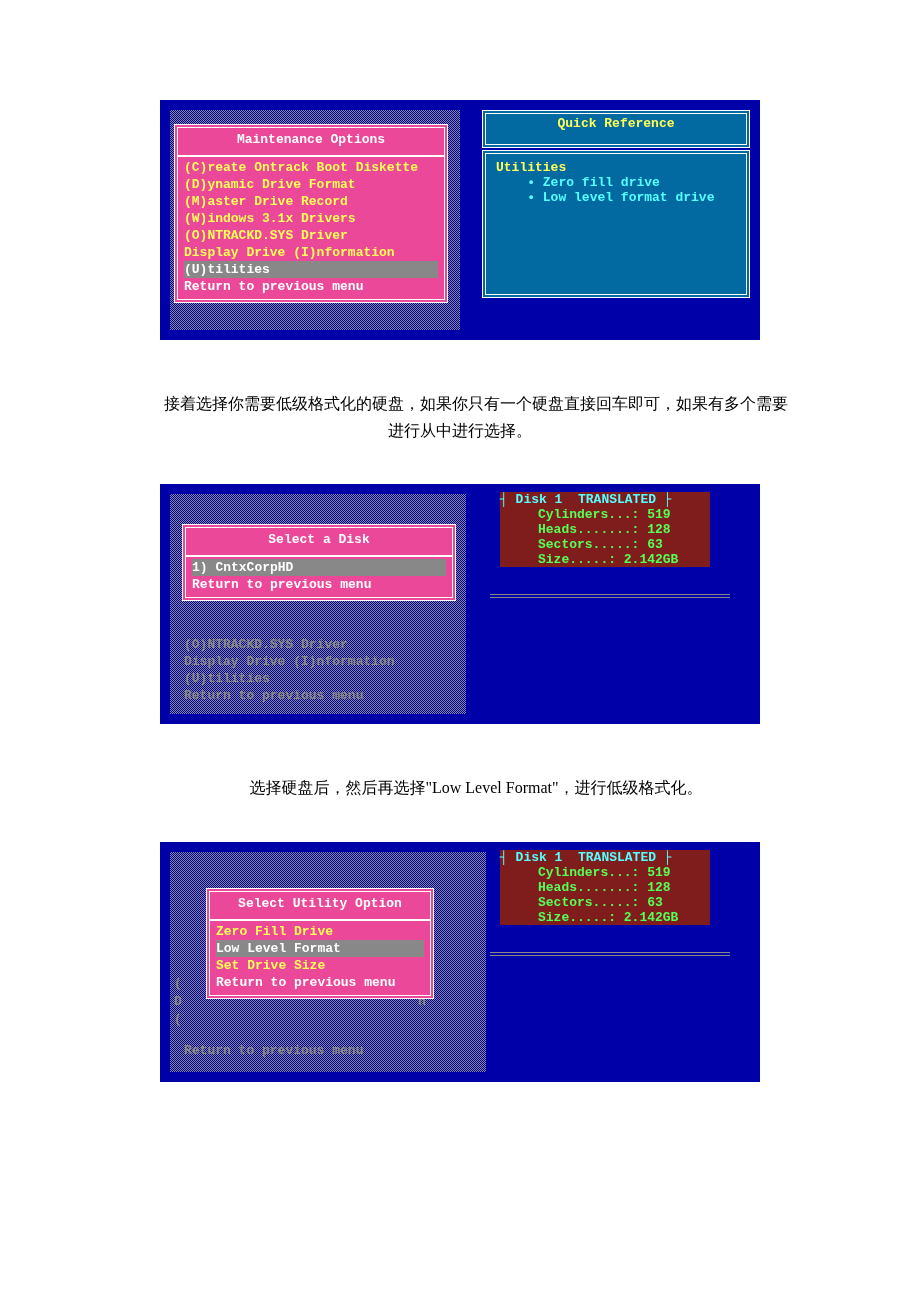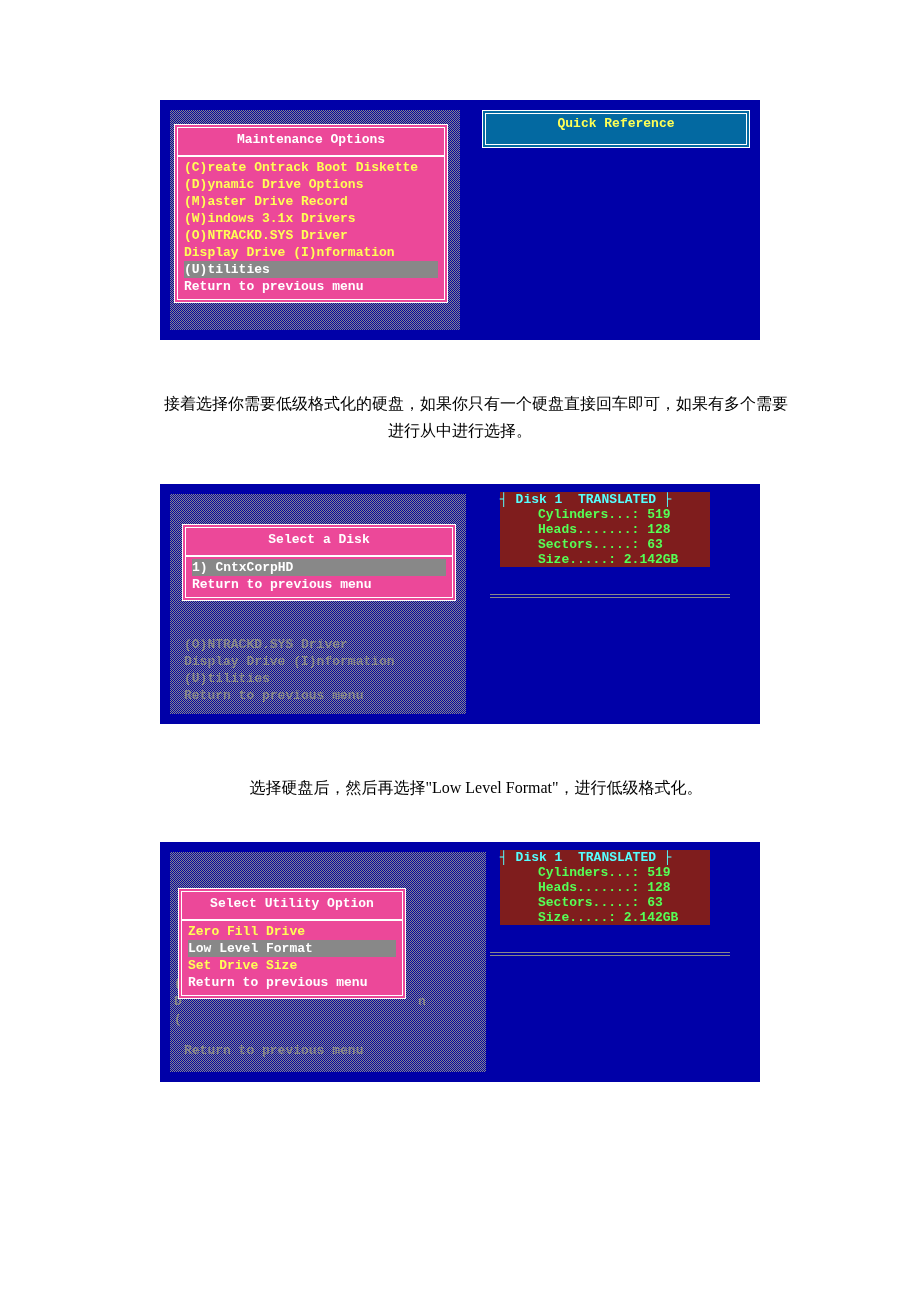--- a/index.html
+++ b/index.html
@@ -116,33 +116,40 @@
 <div class="page">
 
   <div class="dos-screen" style="height:240px;">
     <div class="shadow-fill" style="left:10px; top:10px; width:290px; height:220px;"></div>
 
     <div class="dos-box" style="position:absolute; left:14px; top:24px; width:266px;">
       <div class="dos-title">Maintenance Options</div>
       <div class="hr-sep"></div>
       <div class="dos-items">
         <div class="dos-item">(C)reate Ontrack Boot Diskette</div>
-        <div class="dos-item">(D)ynamic Drive Options</div>
+        <div class="dos-item">(D)ynamic Drive Format</div>
         <div class="dos-item">(M)aster Drive Record</div>
         <div class="dos-item">(W)indows 3.1x Drivers</div>
         <div class="dos-item">(O)NTRACKD.SYS Driver</div>
         <div class="dos-item">Display Drive (I)nformation</div>
         <div class="dos-item selected">(U)tilities</div>
         <div class="dos-item plain">Return to previous menu</div>
       </div>
     </div>
 
     <div class="ref-box" style="left:322px; top:10px; width:260px; height:30px;">
       <div class="ref-title">Quick Reference</div>
     </div>
+    <div class="ref-box" style="left:322px; top:50px; width:260px; height:140px;">
+      <div class="ref-body">
+        <div class="ref-heading">Utilities</div>
+        <div class="ref-li">    <span>• Zero fill drive</span></div>
+        <div class="ref-li">    <span>• Low level format drive</span></div>
+      </div>
+    </div>
   </div>
 
   <p class="para"><span class="indent"></span><span>接着选择你需要低级格式化的硬盘，如果你只有一个硬盘直接回车即可，如果有多个需要进行从中进行选择。</span></p>
 
   <div class="dos-screen" style="height:240px;">
     <div class="shadow-fill" style="left:10px; top:10px; width:296px; height:220px;"></div>
 
     <div class="dos-box" style="position:absolute; left:22px; top:40px; width:266px;">
       <div class="dos-title">Select a Disk</div>
       <div class="hr-sep"></div>
@@ -171,21 +178,21 @@
 
   <p class="para"><span class="indent"></span><span>选择硬盘后，然后再选择"Low Level Format"，进行低级格式化。</span></p>
 
   <div class="dos-screen" style="height:240px;">
     <div class="shadow-fill" style="left:10px; top:10px; width:316px; height:220px;"></div>
 
     <div class="edge-letter" style="left:14px; top:134px;">(</div>
     <div class="edge-letter" style="left:14px; top:152px;">D</div>
     <div class="edge-letter" style="left:14px; top:170px;">(</div>
 
-    <div class="dos-box" style="position:absolute; left:18px; top:46px; width:220px;">
+    <div class="dos-box" style="position:absolute; left:46px; top:46px; width:220px;">
       <div class="dos-title">Select Utility Option</div>
       <div class="hr-sep"></div>
       <div class="dos-items">
         <div class="dos-item">Zero Fill Drive</div>
         <div class="dos-item selected">Low Level Format</div>
         <div class="dos-item">Set Drive Size</div>
         <div class="dos-item plain">Return to previous menu</div>
       </div>
     </div>
 

